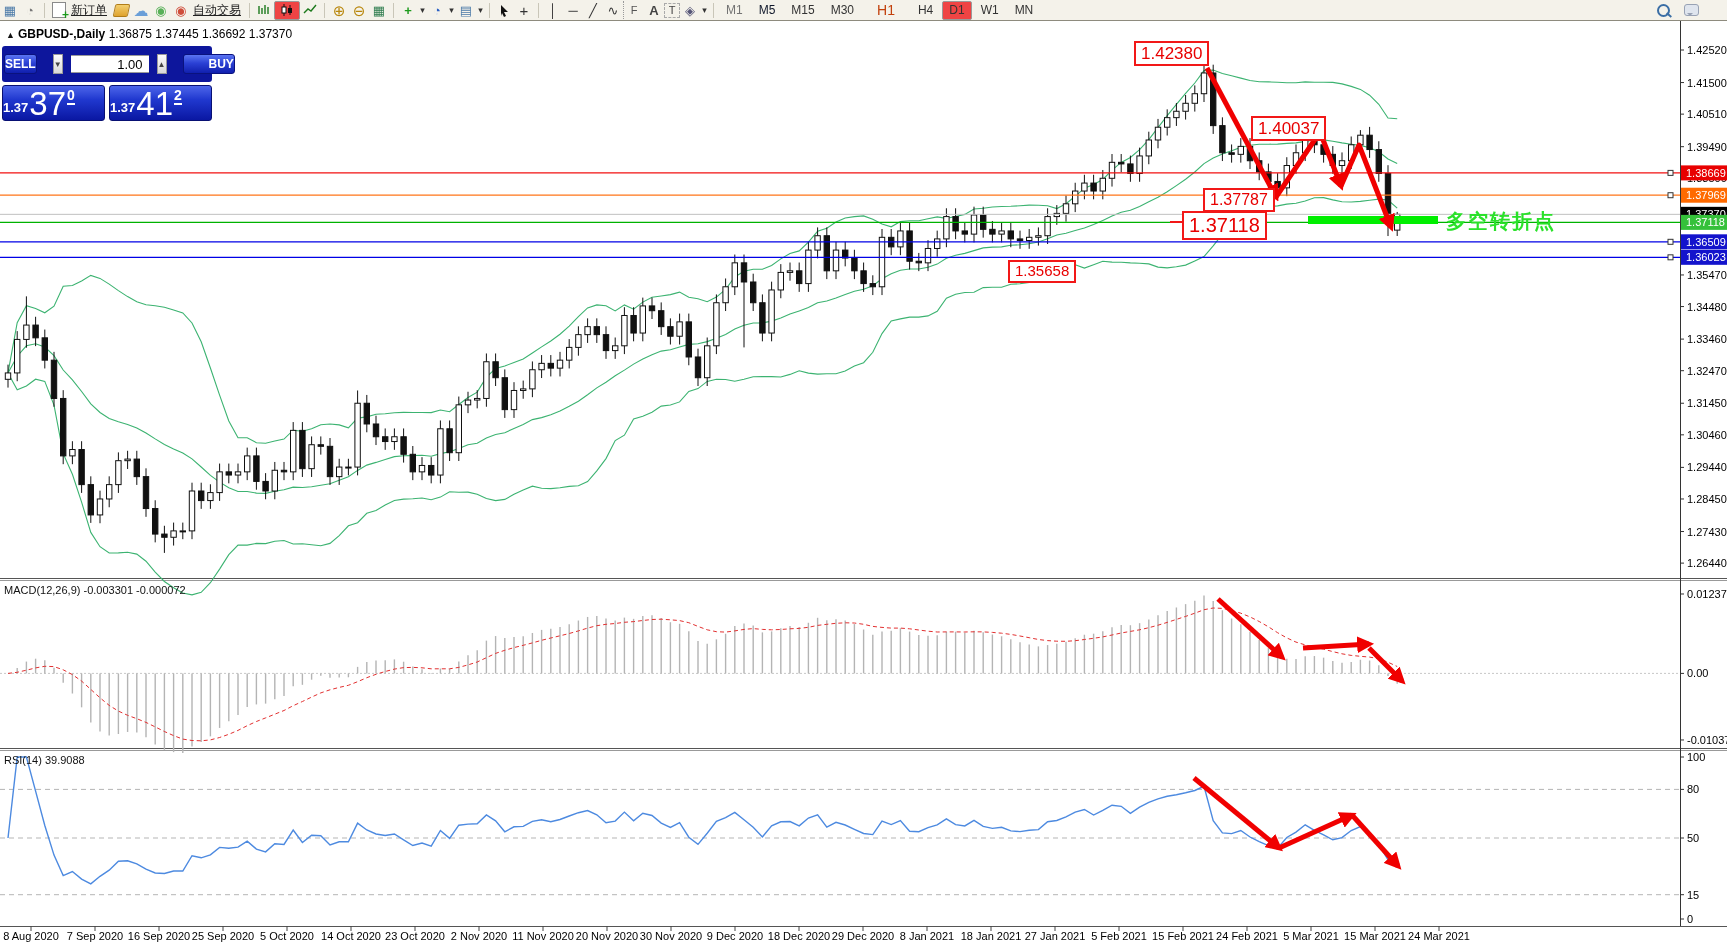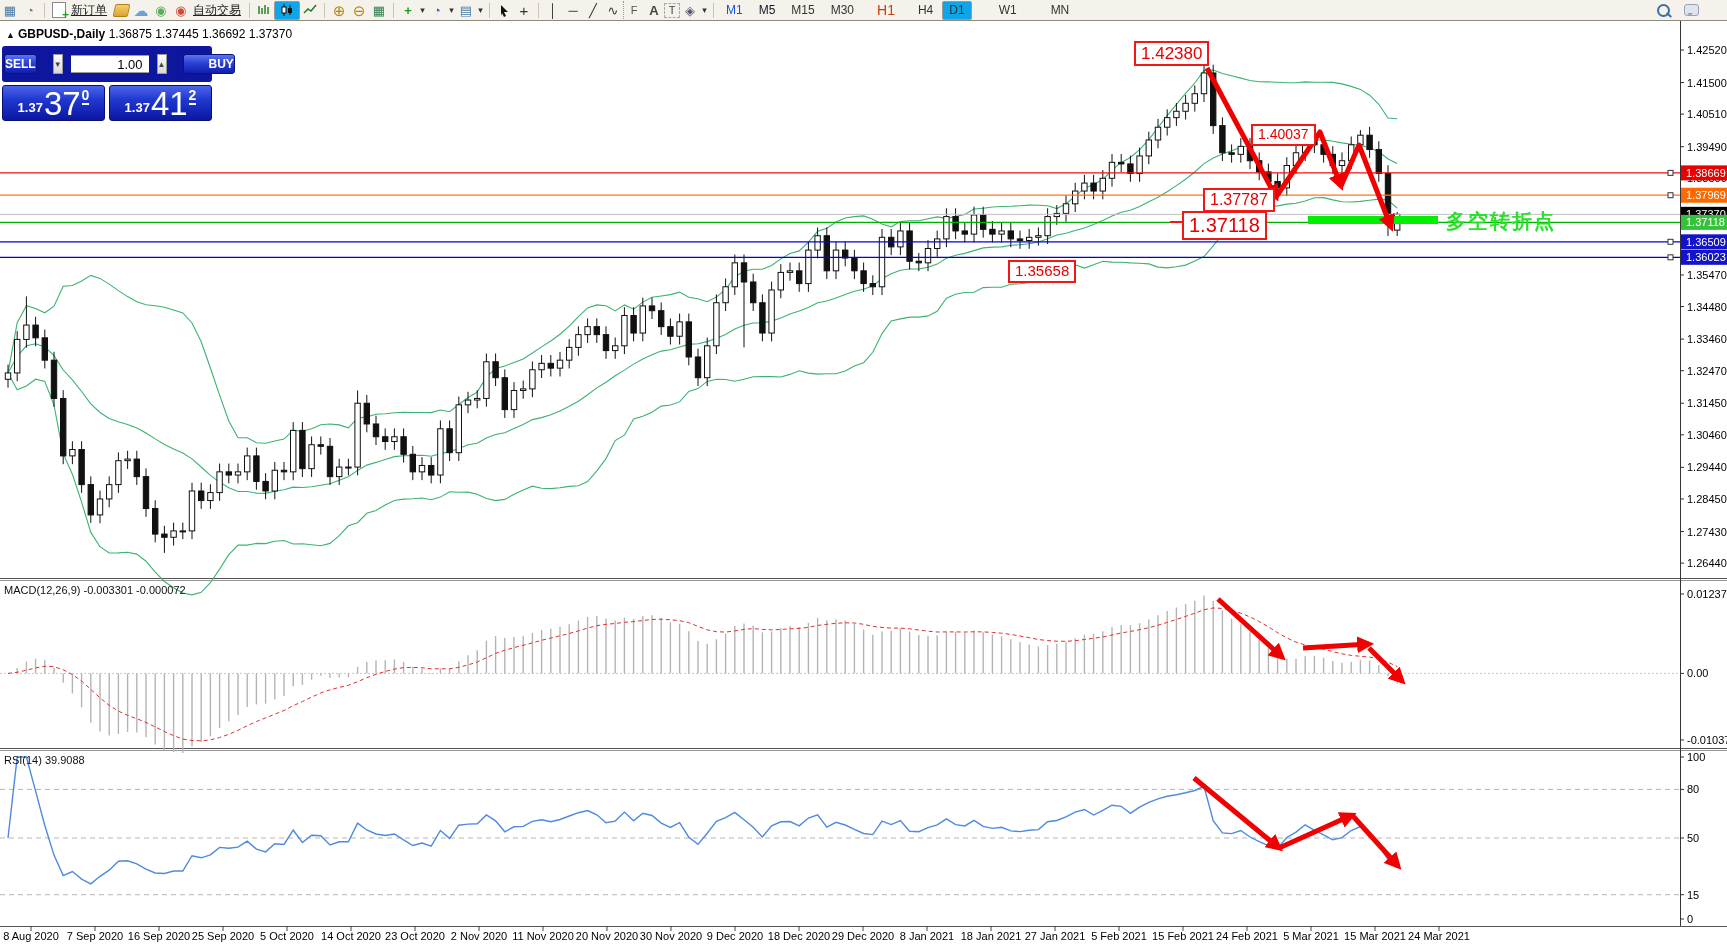--- a/index.html
+++ b/index.html
@@ -6,21 +6,21 @@
   #stage{position:relative;width:1727px;height:944px;overflow:hidden;background:#fff;}
 
   
   #toolbar{position:absolute;left:0;top:0;width:1727px;height:20px;background:#f4f2ea;
     border-bottom:1px solid #8e8b7e;display:flex;align-items:center;z-index:30;font-size:12px;color:#222;}
   .tb-group{display:flex;align-items:center;height:20px;}
   .tb-sep{width:1px;height:15px;background:#c9c6b8;margin:0 4px;}
   .tbi{min-width:20px;height:18px;display:inline-flex;align-items:center;justify-content:center;
     font-size:13px;line-height:1;cursor:default;}
   .tb-btn{padding:0 6px;height:17px;display:inline-flex;align-items:center;border:1px solid transparent;border-radius:2px;}
-  .tb-btn.active{background:#0ea5e9;border-color:#9a9a9a;}
+  .tb-btn.active{background:#ef4444;border-color:#9a9a9a;}
   .tb-label{margin-left:2px;margin-right:4px;text-decoration:underline;}
   .dd{font-size:9px;color:#333;width:9px;display:inline-flex;justify-content:center;}
   .doc-ic{position:relative;width:12px;height:14px;background:#fff;border:1px solid #8a8a8a;}
   .doc-ic b{position:absolute;right:-4px;bottom:-4px;color:#1d9b1d;font-size:12px;font-weight:700;}
   .book-ic{width:13px;height:11px;background:linear-gradient(#f3cf6e,#dfa32e);border:1px solid #b07c18;border-radius:2px;transform:skewX(-12deg);}
   .mag{position:relative;width:9px;height:9px;border:2px solid #3a6ea5;border-radius:50%;}
   .mag::after{content:"";position:absolute;left:7px;top:8px;width:6px;height:2px;background:#3a6ea5;transform:rotate(40deg);}
   .bubble{position:relative;width:13px;height:10px;background:#dfe5ee;border:1px solid #98a2b4;border-radius:3px;}
   .bubble::after{content:"";position:absolute;left:2px;bottom:-4px;border:3px solid transparent;border-top-color:#98a2b4;}
   .badge{position:absolute;right:8px;top:1px;min-width:13px;height:13px;background:#e23b2e;color:#fff;
@@ -41,21 +41,21 @@
   #qp-top{display:flex;align-items:center;height:36px;background:#0d169c;border-radius:3px;padding:0 2px;gap:8px;}
   .qp-btn{height:18px;display:flex;align-items:center;justify-content:center;color:#fff;font-size:12px;font-weight:700;
     background:linear-gradient(180deg,#5b75f2 0%,#2b41d5 45%,#101fae 100%);border:1px solid #0a127e;border-radius:3px;}
   #qp-sell-btn{width:44px;}
   #qp-buy-btn{width:48px;margin-left:8px;padding-left:25px;}
   .spin-btn{width:15px;height:18px;background:linear-gradient(#fdfdfd,#d8d8d8);border:1px solid #9a9a9a;
     display:flex;align-items:center;justify-content:center;font-size:8px;color:#444;}
   #qp-vol{width:66px;height:16px;border:1px solid #9a9a9a;border-left:none;border-right:none;font-size:13px;
     text-align:right;padding:0 6px;font-family:"Liberation Sans",sans-serif;}
   #qp-big{display:flex;margin-top:3px;gap:4px;}
-  .qp-price{width:101px;height:33px;border-radius:3px;color:#fff;display:flex;align-items:flex-end;justify-content:center;
+  .qp-price{width:101px;height:33px;border-radius:3px;color:#fff;display:flex;align-items:flex-end;
     background:linear-gradient(180deg,#4d66ea 0%,#2038cf 40%,#0a17a2 100%);border:1px solid #081073;padding-bottom:1px;}
   .qp-price .pfx{font-size:13px;font-weight:700;margin-bottom:4px;}
   .qp-price .big{font-size:33px;font-weight:400;line-height:0.95;margin:0 1px;}
   .qp-price .sup{font-size:14px;font-weight:700;margin-bottom:14px;border-bottom:2px solid #fff;}
 
   .callout{position:absolute;z-index:7;background:#fff;border:2px solid #f21818;color:#e80000;
     padding:0px 5px;white-space:nowrap;line-height:1.25;}
   #turning-point{position:absolute;z-index:7;color:#2ae12a;font-weight:700;font-size:20px;letter-spacing:2px;white-space:nowrap;}
 </style>
 </head>
@@ -137,28 +137,28 @@
     <span class="tbi" style="color:#333">╱</span>
     <span class="tbi" style="color:#333">∿</span>
     <span class="tbi" style="color:#555;font-size:11px;border-left:1px dotted #999">F</span>
     <span class="tbi" style="color:#444;font-weight:700">A</span>
     <span class="tbi" style="color:#444;border:1px dashed #aaa;height:13px;min-width:14px;font-size:11px">T</span>
     <span class="tbi" style="color:#557">◈</span>
     <span class="dd">▾</span>
   </div>
   <div class="tb-sep"></div>
   <div class="tb-group" id="tf-group">
-        <span class="tb-btn" style="font-size: 12px; color: #1d4ed8; margin: 0px 1px;">M1</span>
+        <span class="tb-btn" style="font-size: 12px; color: #737373; margin: 0px 1px;">M1</span>
         <span class="tb-btn" style="font-size: 12px; color: #0f172a; margin: 0px 1px;">M5</span>
         <span class="tb-btn" style="font-size: 12px; color: rgb(51, 51, 51); margin: 0px 1px;">M15</span>
         <span class="tb-btn" style="font-size: 12px; color: rgb(51, 51, 51); margin: 0px 1px;">M30</span>
         <span class="tb-btn" style="font-size: 14px; color: #c2410c; margin: 0px 8px;">H1</span>
         <span class="tb-btn" style="font-size: 12px; color: rgb(51, 51, 51); margin: 0px 1px;">H4</span>
         <span class="tb-btn active" style="font-size: 12px; color: rgb(51, 51, 51); margin: 0px 1px;">D1</span>
-        <span class="tb-btn" style="font-size: 12px; color: rgb(51, 51, 51); margin: 0px 19px;">W1</span>
+        <span class="tb-btn" style="font-size: 12px; color: rgb(51, 51, 51); margin: 0px 1px;">W1</span>
         <span class="tb-btn" style="font-size: 12px; color: rgb(51, 51, 51); margin: 0px 1px;">MN</span>
       </div>
   <div style="flex:1"></div>
   <div class="tb-group" style="margin-right:26px">
     <span class="tbi">
           <span class="mag"></span>
         </span>
     <span class="tbi" style="margin-left:8px">
           <span class="bubble"></span>
         </span>
@@ -819,19 +819,19 @@
     </div>
   </div>
 </div>
 
 <div class="panel-label" style="left:4px;top:584px">MACD(12,26,9) -0.003301 -0.000072</div>
 <div class="panel-label" style="left:4px;top:754px">RSI(14) 39.9088</div>
 
 <div id="turning-point" style="left:1446px;top:208px">多空转折点</div>
 <div id="callouts">
       <div class="callout" style="left: 1134px; top: 41px; font-size: 17px;">1.42380</div>
-      <div class="callout" style="left: 1251px; top: 124px; font-size: 14px;">1.40037</div>
+      <div class="callout" style="left: 1251px; top: 116px; font-size: 17px;">1.40037</div>
       <div class="callout" style="left: 1203px; top: 188px; font-size: 16px;">1.37787</div>
       <div class="callout" style="left: 1182px; top: 211px; font-size: 20px;">1.37118</div>
       <div class="callout" style="left: 1008px; top: 260px; font-size: 15px;">1.35658</div>
     </div>
 
 </div>
 
 </body></html>

